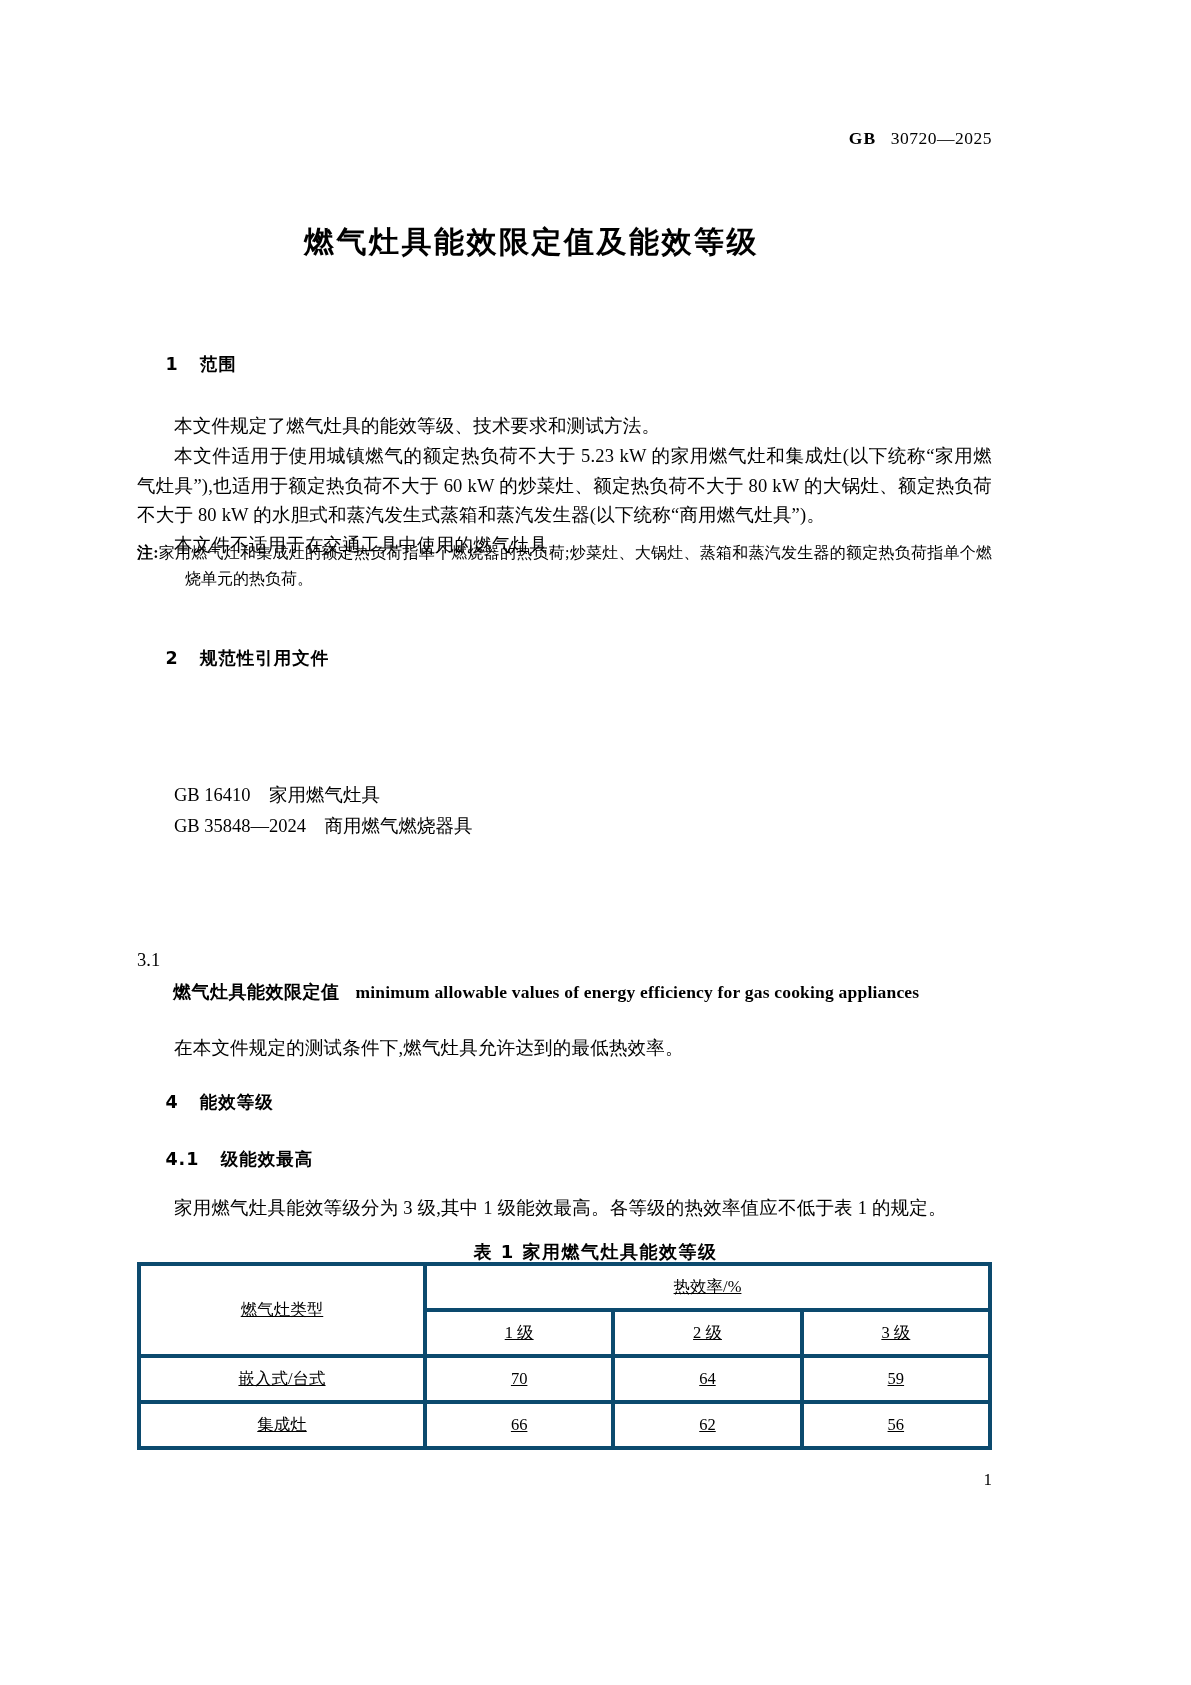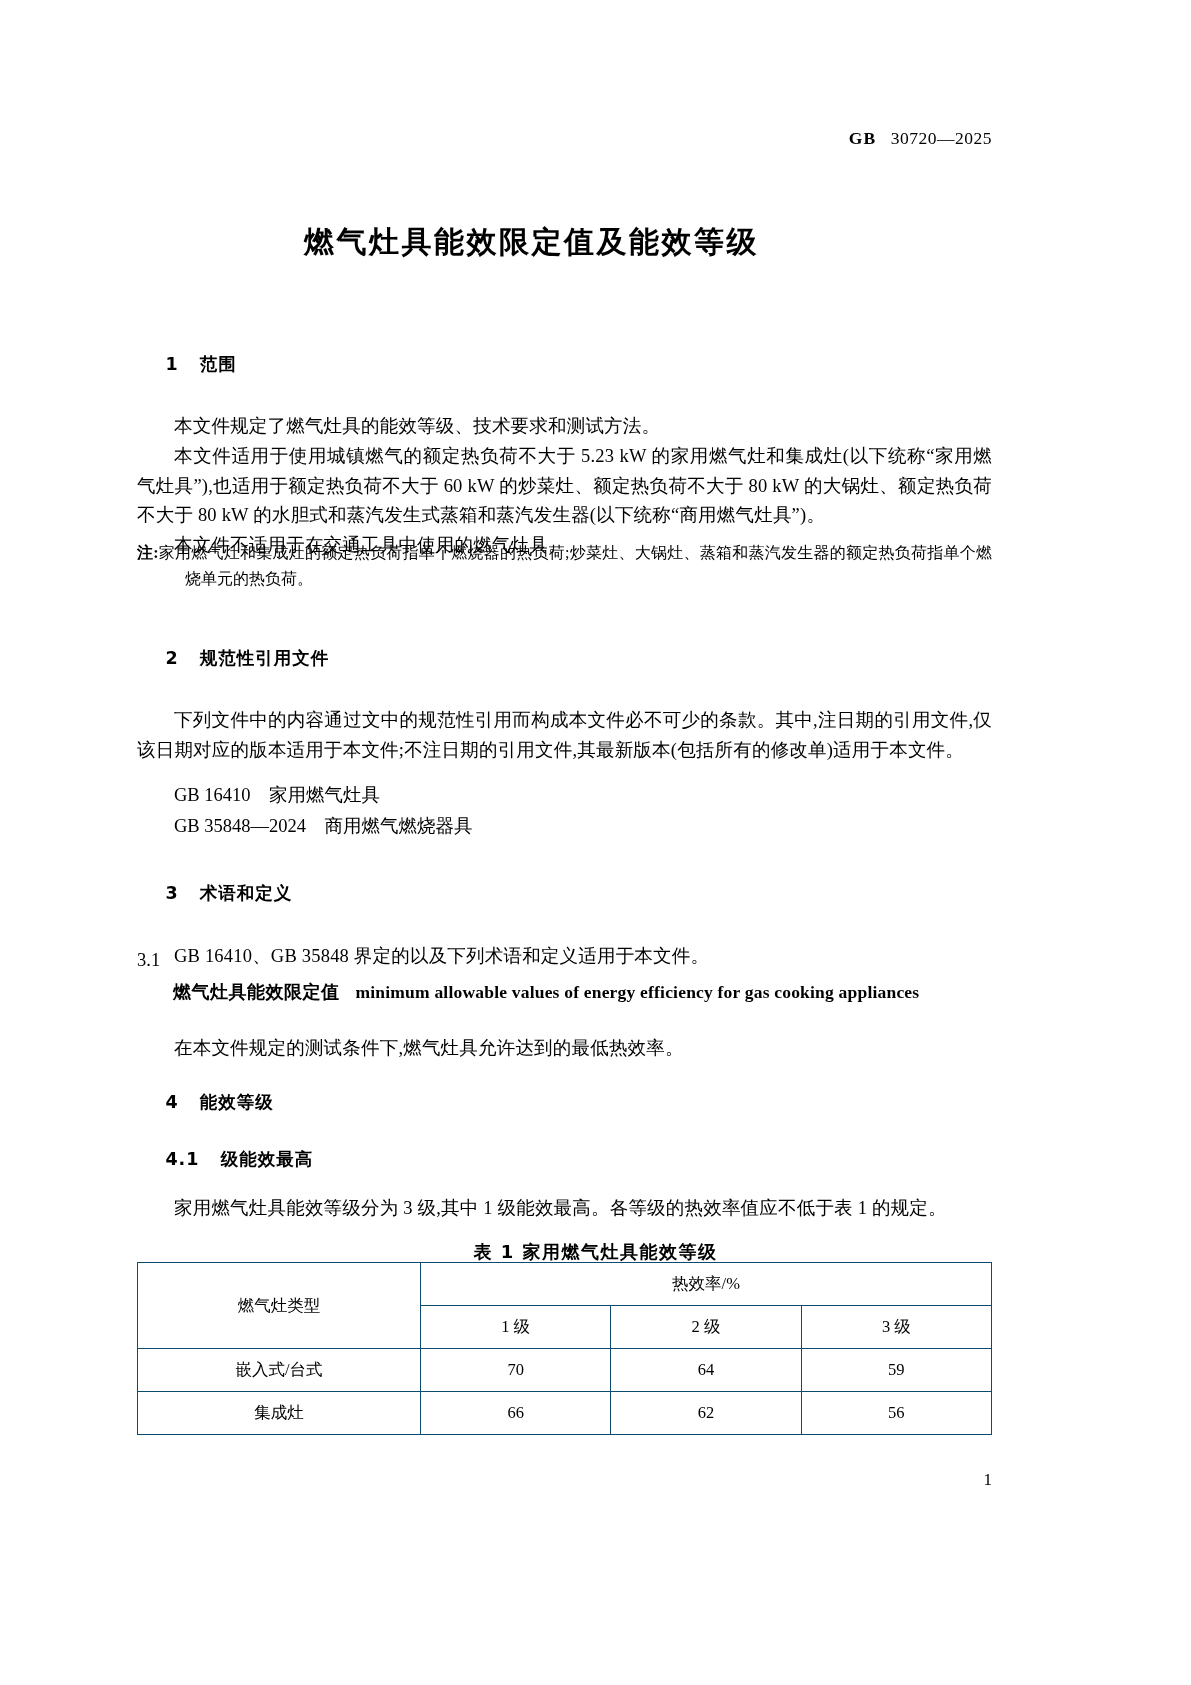--- a/index.html
+++ b/index.html
@@ -135,26 +135,27 @@
   }
   table.std {
     position: absolute;
     left: 137px;
     width: 855px;
     border-collapse: collapse;
     font-family: "Liberation Serif", "DejaVu Serif", serif;
     font-size: 16.5px;
   }
   table.std th, table.std td {
-    border: 1px solid #0c4a6e;
+    border: 4px solid #0c4a6e;
     text-align: center;
     vertical-align: middle;
     font-weight: normal;
     padding: 0;
     height: 42px;
+    text-decoration: underline;
   }
   table.std .rowtall { height: 43px; }
   table.std .typecell { width: 282px; }
 
   
   .page-no {
     position: absolute;
     left: 137px;
     width: 855px;
     top: 1470px;
@@ -188,30 +189,25 @@
   <div class="col note" style="top:540px;">
     <span class="note-body">
       <span class="note-lead">注:</span><span>家用燃气灶和集成灶的额定热负荷指单个燃烧器的热负荷;炒菜灶、大锅灶、蒸箱和蒸汽发生器的额定热负荷指单个燃烧单元的热负荷。</span>
     </span>
   </div>
 
   <div class="col sec-head" style="top:626px;">
     <span class="num">2</span><span>&nbsp;&nbsp;&nbsp;</span><span>规范性引用文件</span>
   </div>
 
-  <div class="col para indent" style="top:682px;">下列文件中的内容通过文中的规范性引用而构成本文件必不可少的条款。其中,注日期的引用文件,仅该日期对应的版本适用于本文件;不注日期的引用文件,其最新版本(包括所有的修改单)适用于本文件。</div>
 
   <div class="col ref-line" style="top:772px;">GB 16410    家用燃气灶具</div>
   <div class="col ref-line" style="top:803px;">GB 35848—2024    商用燃气燃烧器具</div>
 
-  <div class="col sec-head" style="top:861px;">
-    <span class="num">3</span><span>&nbsp;&nbsp;&nbsp;</span><span>术语和定义</span>
-  </div>
-
-  <div class="col para indent" style="top:918px;">GB 16410、GB 35848 界定的以及下列术语和定义适用于本文件。</div>
+
 
   <div class="col clause-no" style="top:950px;">3.1</div>
 
   <div class="col" style="top:980px;">
     <span class="term-zh" style="margin-left:2em;">燃气灶具能效限定值</span><span>&nbsp;&nbsp;&nbsp;&nbsp;</span><span class="term-en">minimum allowable values of energy efficiency for gas cooking appliances</span>
   </div>
 
   <div class="col para indent" style="top:1010px;">在本文件规定的测试条件下,燃气灶具允许达到的最低热效率。</div>
 
   <div class="col sec-head" style="top:1070px;">

